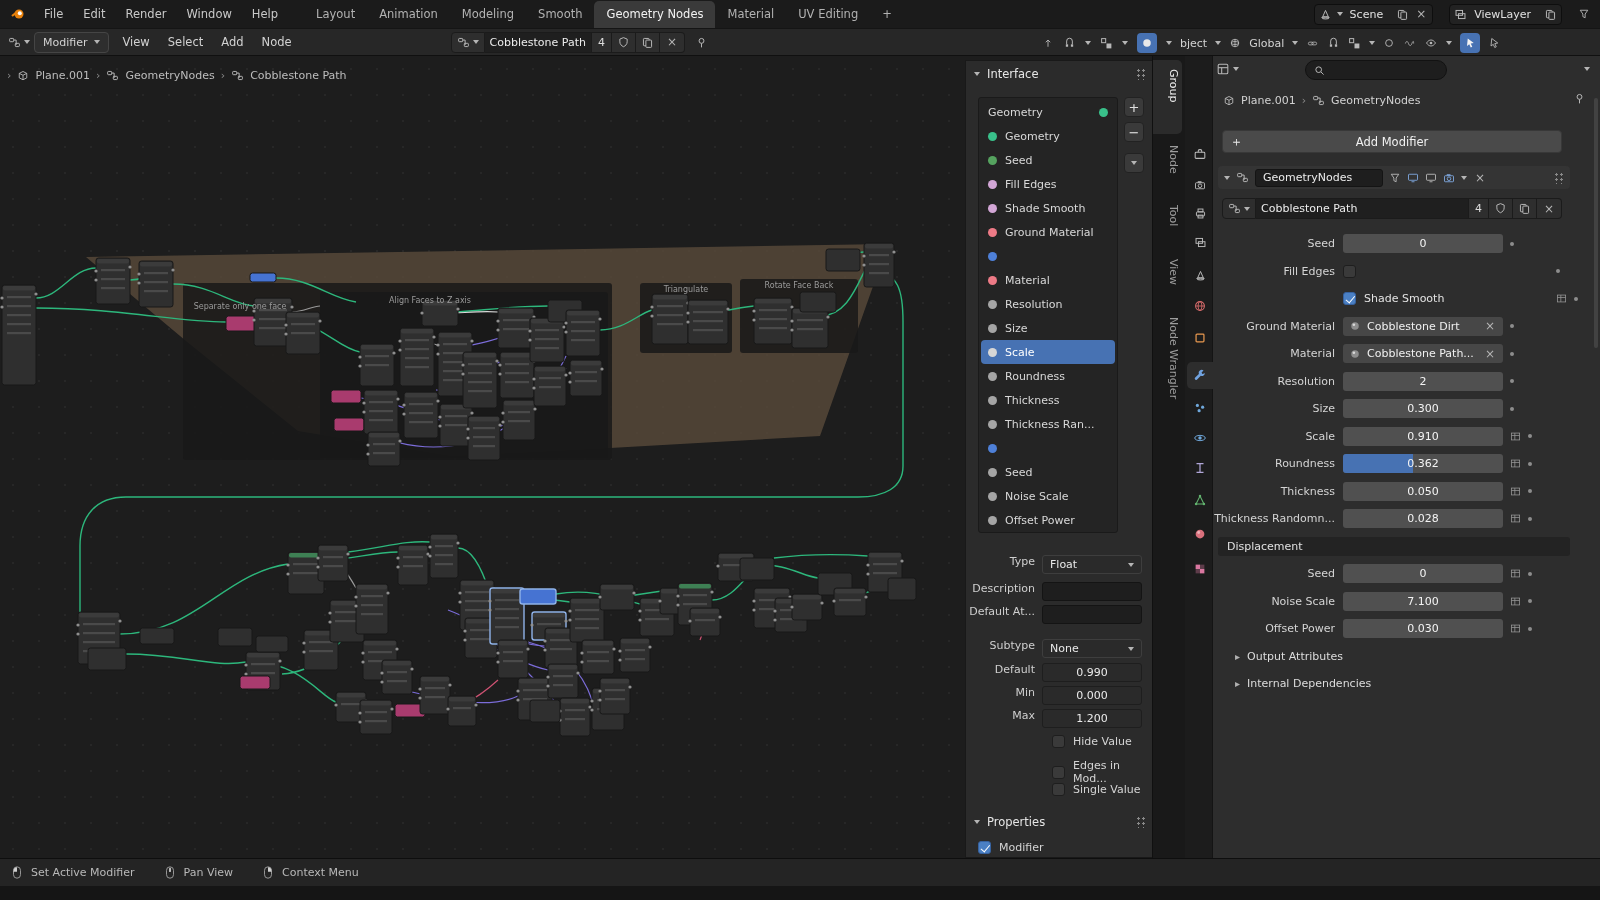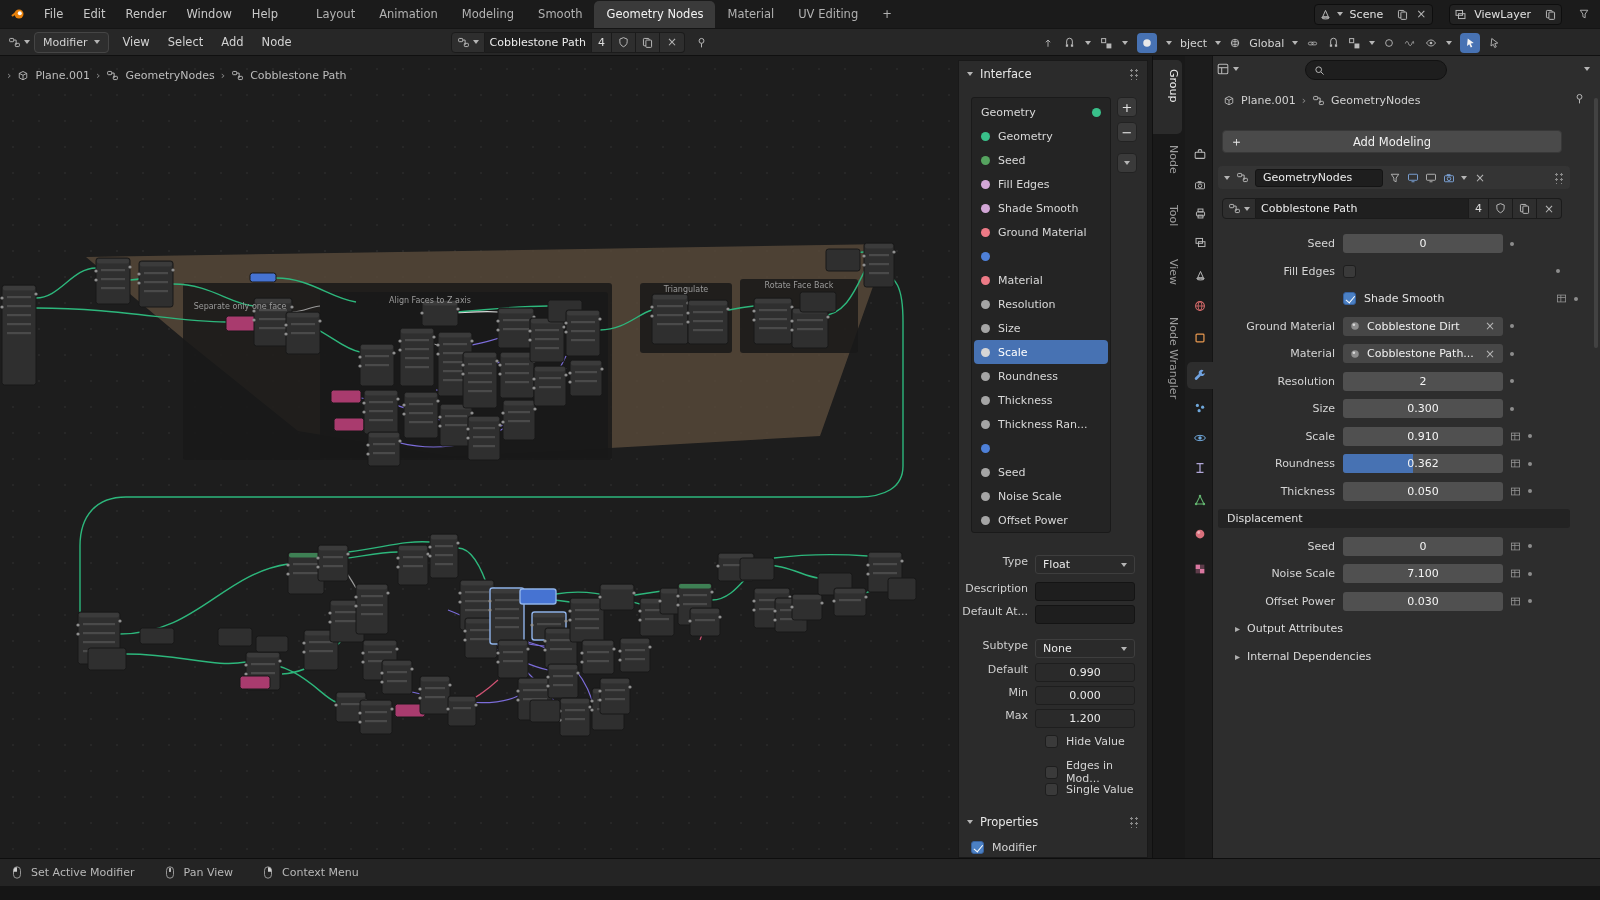--- a/index.html
+++ b/index.html
@@ -30,21 +30,21 @@
   .seg.namef{background:#1f1f1f;color:#ececec;min-width:104px}
   .seg.cnt{color:#dcdcdc;min-width:20px;justify-content:center}
   #hdr2-right{position:absolute;left:1042px;top:3px;display:flex;align-items:center;gap:9px;height:22px}
   .bluebtn{background:#4772b3;border-radius:4px;height:20px;display:flex;align-items:center;justify-content:center;padding:0 4px}
   #vp-strip{position:absolute;left:1180px;top:3px;display:flex;align-items:center;gap:8px;height:22px;font-size:11px;color:#d2d2d2}
   
   #editor{position:absolute;left:0;top:56px;width:1185px;height:802px;background-color:#1d1d1d;background-image:radial-gradient(#272727 1px,transparent 1.1px);background-size:26px 26px;overflow:hidden}
   #crumb{position:absolute;left:7px;top:13px;display:flex;align-items:center;gap:6px;font-size:11px;color:#bdbdbd}
   .crumb-sep{color:#8a8a8a}
   
-  #npanel{position:absolute;right:37px;top:4px;width:190px;height:798px;background:#2b2b2b;border:1px solid #191919;font-size:11px}
+  #npanel{position:absolute;right:30px;top:4px;width:190px;height:798px;background:#2b2b2b;border:1px solid #191919;font-size:11px}
   .np-h{display:flex;align-items:center;gap:7px;padding:6px 8px;font-size:11.5px;color:#e6e6e6}
   .np-h .grips{margin-left:auto}
   #iface-list{position:absolute;left:12px;top:36px;width:140px;height:436px;background:#242424;border:1px solid #1a1a1a;border-radius:3px;overflow:hidden;padding:2px}
   .if-row{height:24px;display:flex;align-items:center;gap:8px;padding:0 7px;color:#d8d8d8}
   .if-row.sel{background:#4772b3;border-radius:4px;color:#fff}
   .if-dot{width:9px;height:9px;border-radius:50%;flex:none}
   .if-row.rightdot{justify-content:space-between}
   #if-btns{position:absolute;left:158px;top:36px;display:flex;flex-direction:column;gap:5px}
   .sq-btn{width:20px;height:20px;background:#3a3a3a;border:1px solid #222;border-radius:4px;color:#e0e0e0;font-size:13px;display:flex;align-items:center;justify-content:center}
   .np-row{position:absolute;left:0;width:100%;height:20px;display:flex;align-items:flex-start}
@@ -1173,21 +1173,21 @@
         <span>GeometryNodes</span>
       </div>
       <span id="ppin" class="ic">
           <svg width="13" height="13" viewBox="0 0 16 16" xmlns="http://www.w3.org/2000/svg">
             <circle cx="8" cy="6" r="3" stroke="#b9b9b9" fill="none" stroke-width="1.2"></circle>
             <line x1="8" y1="9" x2="8" y2="14" stroke="#b9b9b9" fill="none" stroke-width="1.2"></line>
           </svg>
         </span>
       <div id="addmod">
         <span class="plus">＋</span>
-        <span>Add Modeling</span>
+        <span>Add Modifier</span>
       </div>
       <div id="modhdr">
         <span class="tri"></span>
         <span class="ic">
             <svg width="13" height="13" viewBox="0 0 16 16" xmlns="http://www.w3.org/2000/svg">
               <rect x="2" y="3" width="5" height="4" rx="1" stroke="#b9b9b9" fill="none" stroke-width="1.2"></rect>
               <rect x="9" y="9" width="5" height="4" rx="1" stroke="#b9b9b9" fill="none" stroke-width="1.2"></rect>
               <path d="M7 5h3v6" stroke="#b9b9b9" fill="none" stroke-width="1.2"></path>
             </svg>
           </span>
@@ -1399,20 +1399,38 @@
                 <svg width="11" height="11" viewBox="0 0 16 16" xmlns="http://www.w3.org/2000/svg">
                   <rect x="2" y="3" width="12" height="10" stroke="#9a9a9a" fill="none" stroke-width="1.1"></rect>
                   <line x1="2" y1="6.5" x2="14" y2="6.5" stroke="#9a9a9a" stroke-width="1.1"></line>
                   <line x1="7" y1="3" x2="7" y2="13" stroke="#9a9a9a" stroke-width="1.1"></line>
                 </svg>
               </span>
               <span class="pdot"></span>
             </span>
           </div>
           <div class="prow">
+            <span class="plabel">Thickness Randomn...</span>
+            <span class="pctl">
+              <span class="pnum">
+                <span class="pval">0.028</span>
+              </span>
+            </span>
+            <span class="ptrail">
+              <span class="ic">
+                <svg width="11" height="11" viewBox="0 0 16 16" xmlns="http://www.w3.org/2000/svg">
+                  <rect x="2" y="3" width="12" height="10" stroke="#9a9a9a" fill="none" stroke-width="1.1"></rect>
+                  <line x1="2" y1="6.5" x2="14" y2="6.5" stroke="#9a9a9a" stroke-width="1.1"></line>
+                  <line x1="7" y1="3" x2="7" y2="13" stroke="#9a9a9a" stroke-width="1.1"></line>
+                </svg>
+              </span>
+              <span class="pdot"></span>
+            </span>
+          </div>
+          <div class="prow">
             <div class="psec">
               <span>Displacement</span>
             </div>
           </div>
           <div class="prow">
             <span class="plabel">Seed</span>
             <span class="pctl">
               <span class="pnum">
                 <span class="pval">0</span>
               </span>

